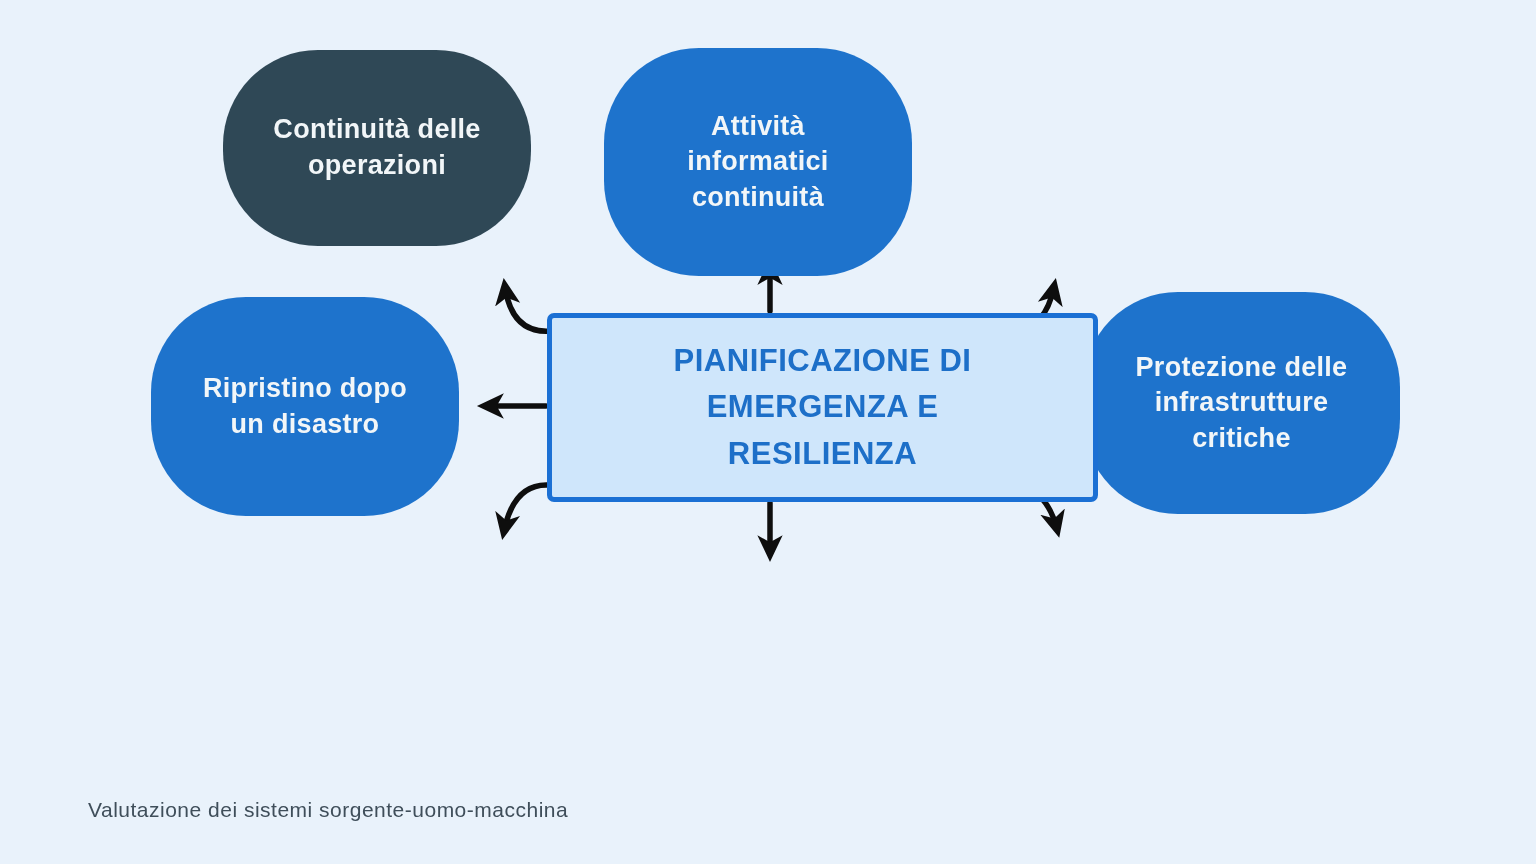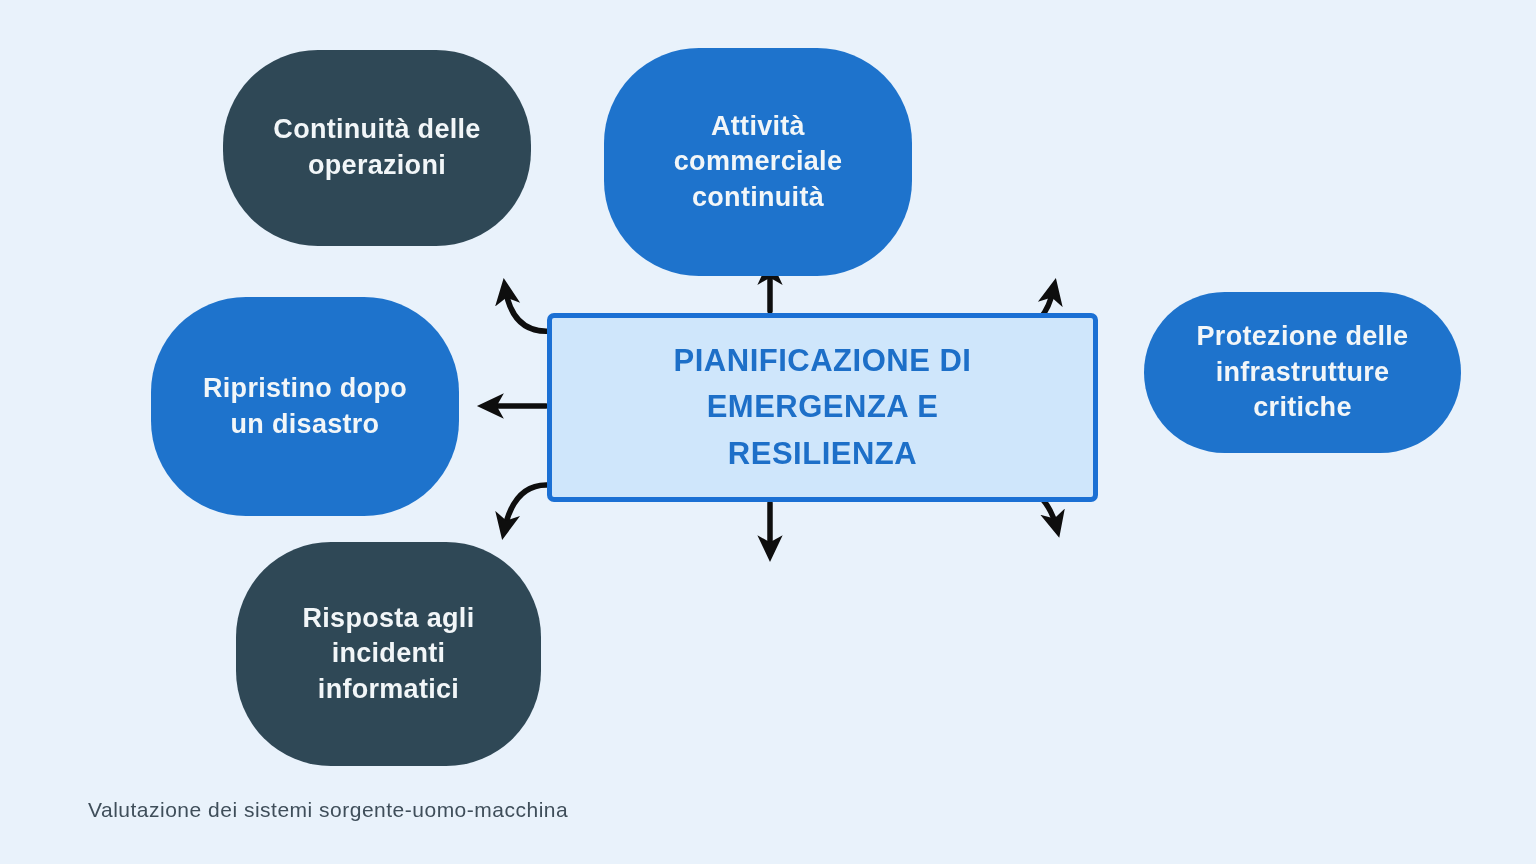--- a/index.html
+++ b/index.html
@@ -53,21 +53,21 @@
     letter-spacing: 0.3px;
     white-space: pre-line;
     padding: 10px 24px;
   }
   .node--dark { background: var(--node-dark); }
   .node--blue { background: var(--node-blue); }
   .node-tl { left: 223px; top: 50px;  width: 308px; height: 196px; }
   .node-tm { left: 604px; top: 48px;  width: 308px; height: 228px; }
   .node-tr { left: 988px; top: 52px;  width: 315px; height: 221px; }
   .node-ml { left: 151px; top: 297px; width: 308px; height: 219px; }
-  .node-mr { left: 1144px;top: 292px; width: 317px; height: 161px; }
+  .node-mr { left: 1083px;top: 292px; width: 317px; height: 222px; }
   .node-bl { left: 236px; top: 542px; width: 305px; height: 224px; }
   .node-bm { left: 617px; top: 541px; width: 306px; height: 223px; }
   .node-br { left: 995px; top: 542px; width: 306px; height: 226px; }
   .center-box {
     position: absolute;
     left: 547px; top: 313px;
     width: 551px; height: 189px;
     background: var(--center-fill);
     border: 5px solid var(--center-border);
     border-radius: 7px;
@@ -109,30 +109,27 @@
     <path class="shaft" d="M1012,412 L1072,412" marker-end="url(#ah)"></path>
     <path class="shaft" d="M551,331 Q512,334 505,287" marker-end="url(#ah)"></path>
     <path class="shaft" d="M1007,331 Q1044,334 1054,287" marker-end="url(#ah)"></path>
     <path class="shaft" d="M549,485 Q514,483 504,531" marker-end="url(#ah)"></path>
     <path class="shaft" d="M1009,483 Q1046,486 1057,529" marker-end="url(#ah)"></path>
   </svg>
 
   <div class="node node--dark node-tl">Continuità delle
 operazioni</div>
   <div class="node node--blue node-tm">Attività
-commerciale
+informatici
 continuità</div>
   <div class="node node--blue node-ml">Ripristino dopo
 un disastro</div>
   <div class="node node--blue node-mr">Protezione delle
 infrastrutture
 critiche</div>
-  <div class="node node--dark node-bl">Risposta agli
-incidenti
-informatici</div>
 
   <div class="center-box">PIANIFICAZIONE DI
 EMERGENZA E
 RESILIENZA</div>
 
   <div class="footer-caption">Valutazione dei sistemi sorgente-uomo-macchina</div>
 
 </div>
 
 </body></html>

